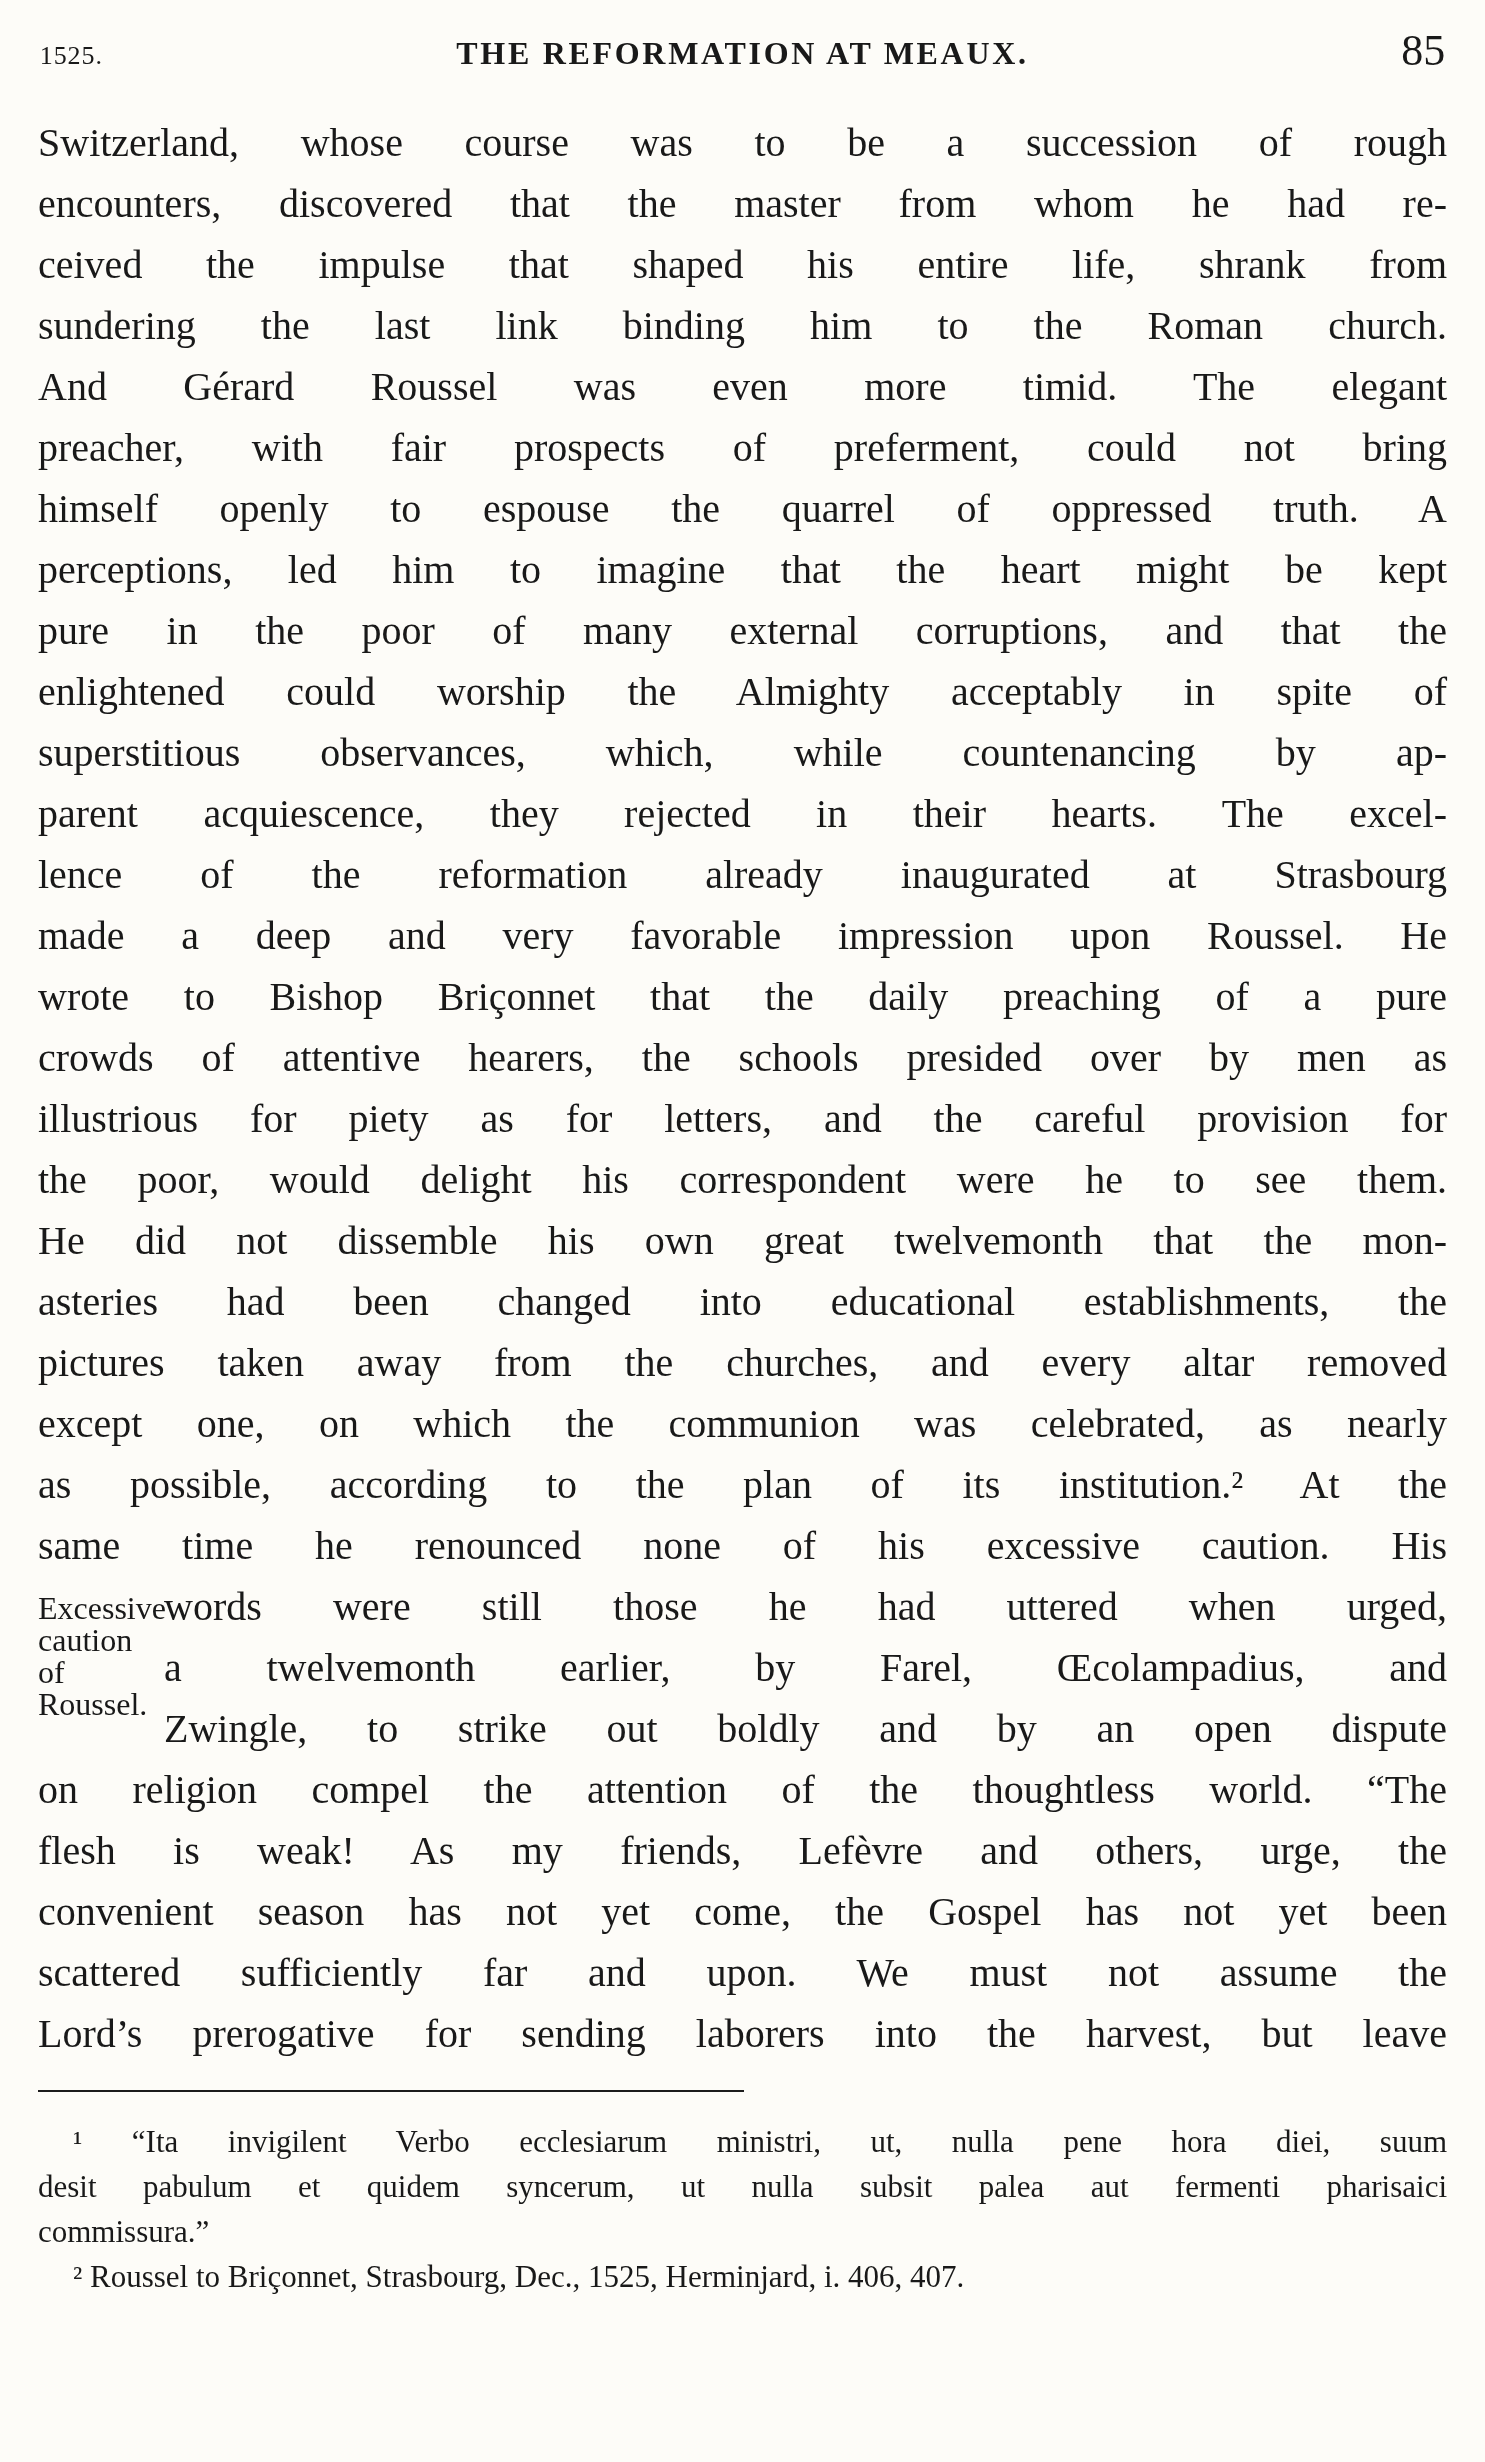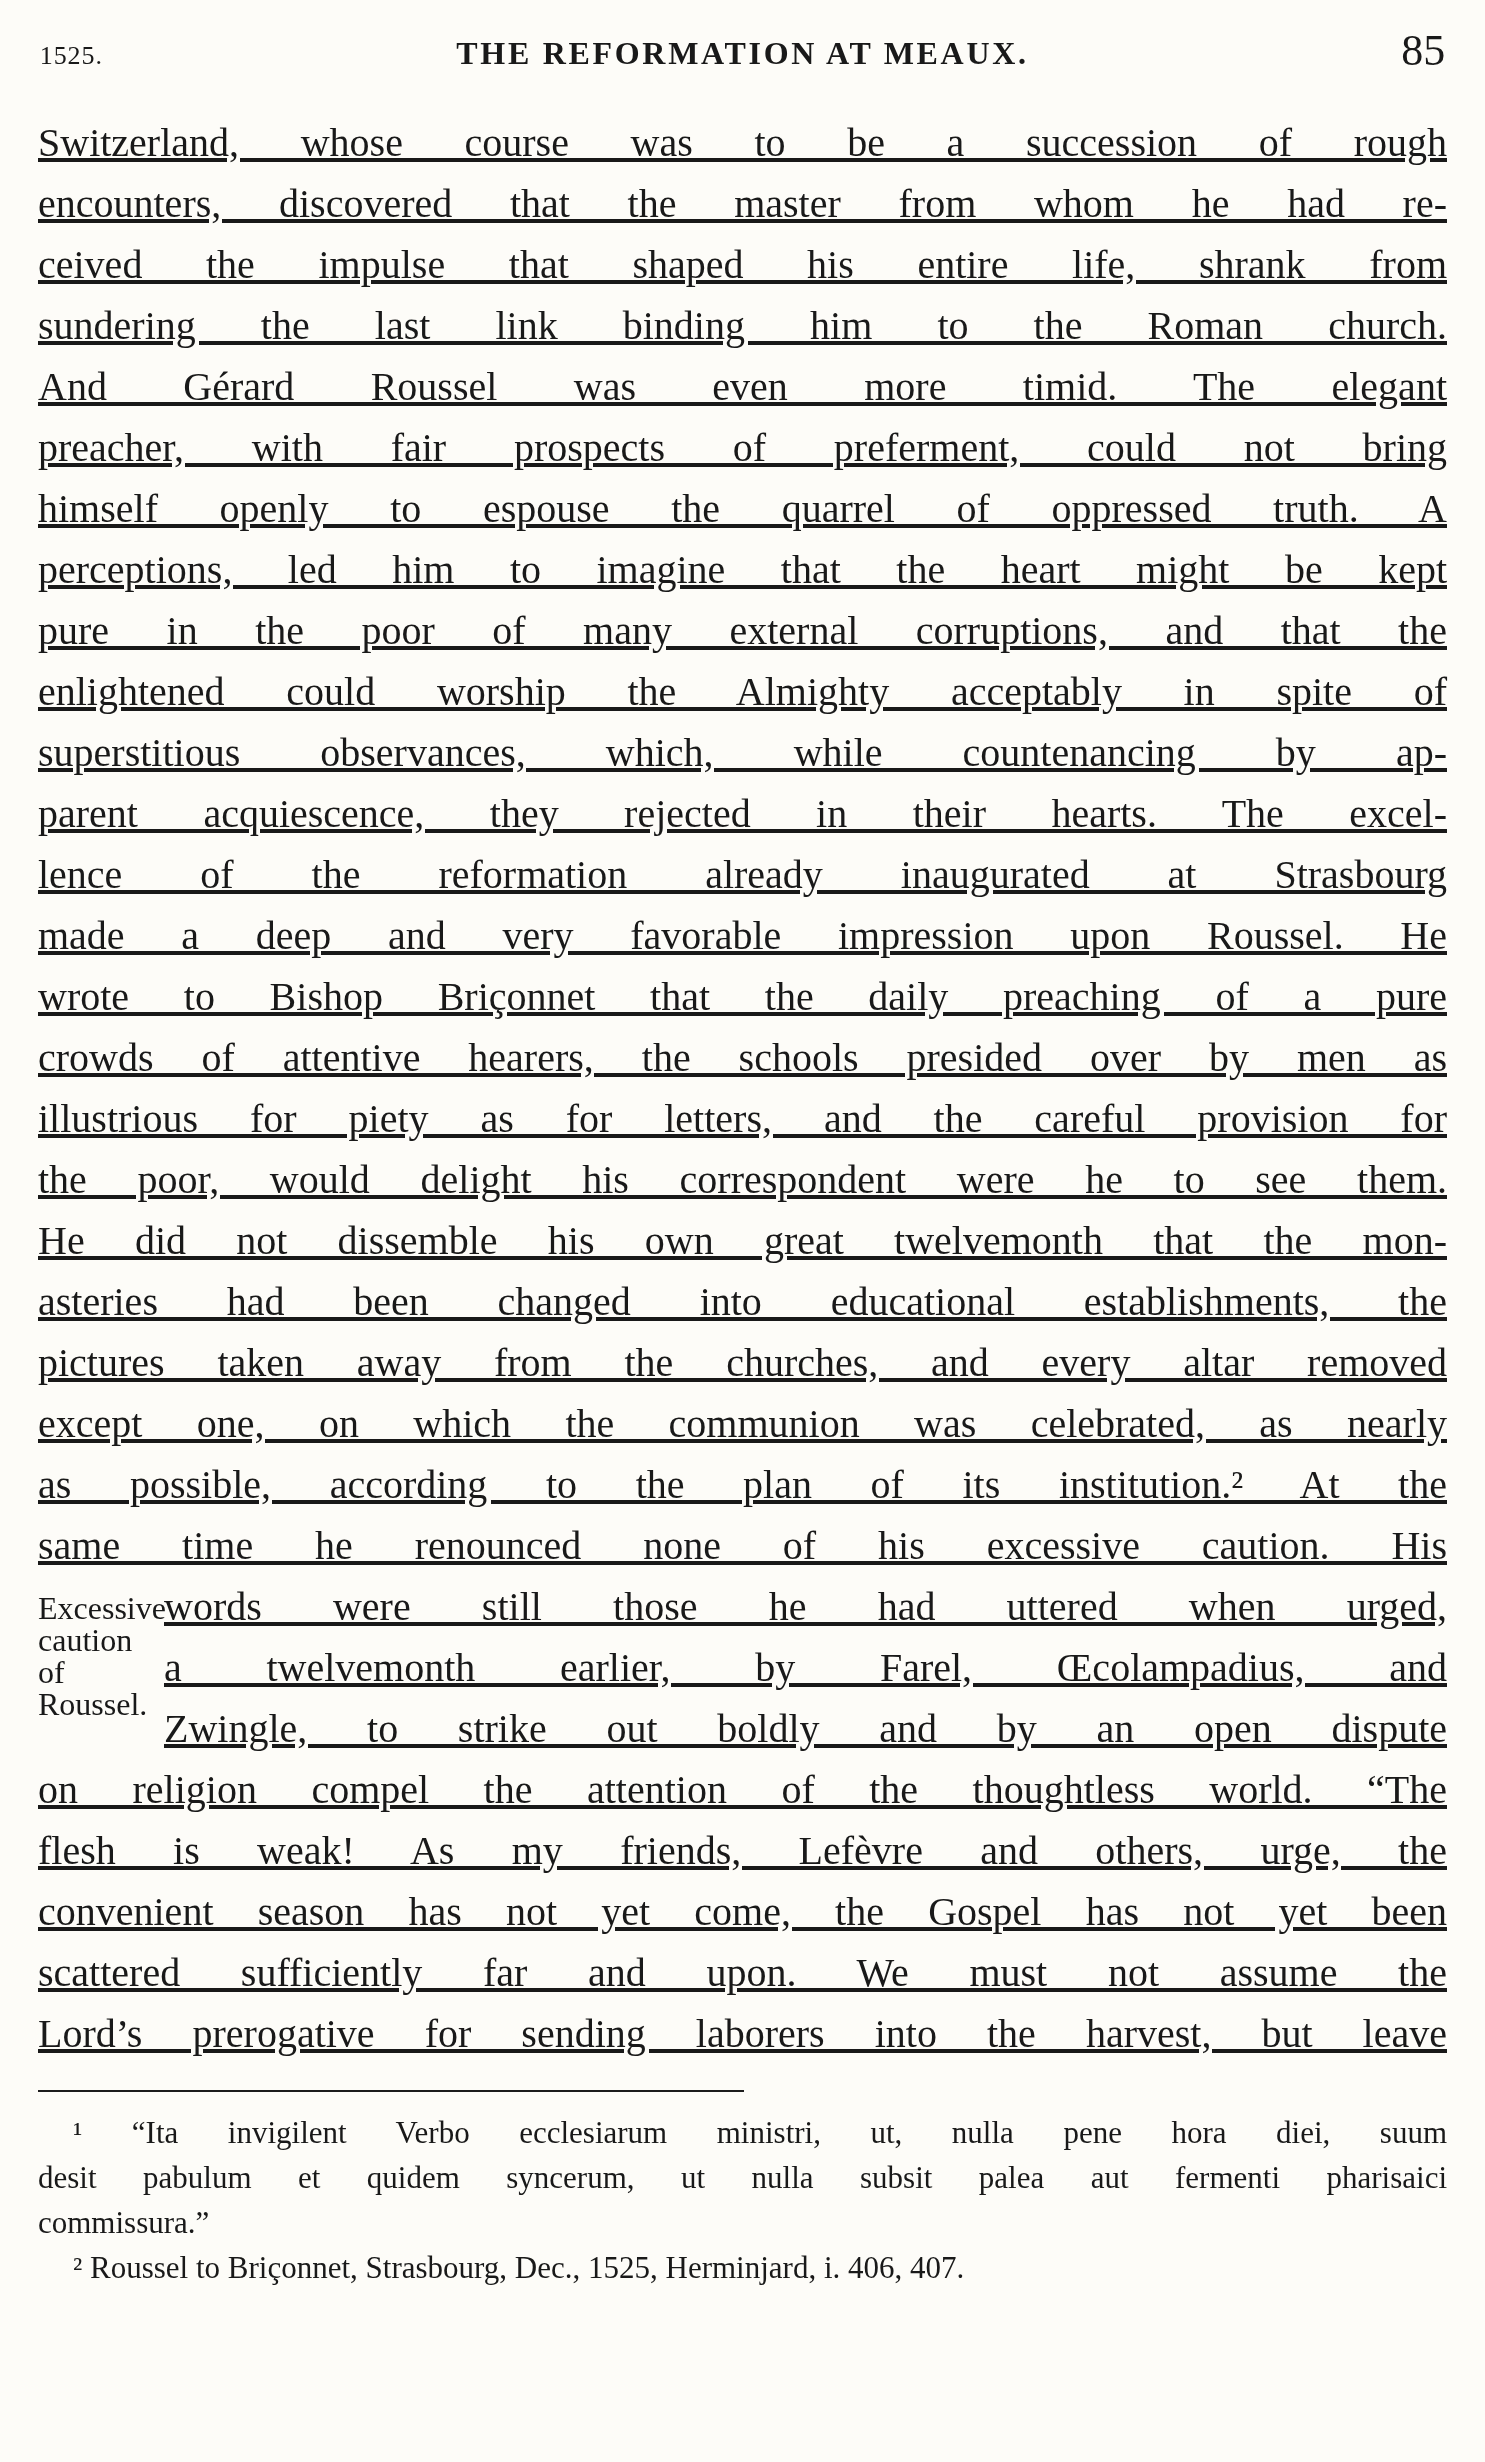--- a/index.html
+++ b/index.html
@@ -6,21 +6,20 @@
   html, body { background: #ffffff; }
   .page {
     width: 1485px;
     height: 2462px;
     position: relative;
     overflow: hidden;
     font-family: "Liberation Serif", "DejaVu Serif", serif;
   }
   .content {
     padding: 20px 38px 0 38px;
-    text-decoration: underline;
   }
   
   .page-header {
     position: relative;
     height: 56px;
   }
   .year {
     position: absolute;
     left: 1.8px;
     bottom: 5.5px;
@@ -71,21 +70,21 @@
     text-align: left;
     text-align-last: left;
   }
   
   .footnote-rule {
     margin: 25.5px 0 0 38px;
     width: 706px;
     border-top: 2.7px solid #1c1c1c;
   }
   .footnotes {
-    margin: 18px 38px 0 38px;
+    margin: 27px 38px 0 38px;
     font-size: 31px;
     line-height: 45px;
   }
   .fn-line { text-align: left; }
   .fn-line.just {
     text-align: justify;
     text-align-last: justify;
   }
   .fn-line.indent { text-indent: 35px; }
   .it { }

